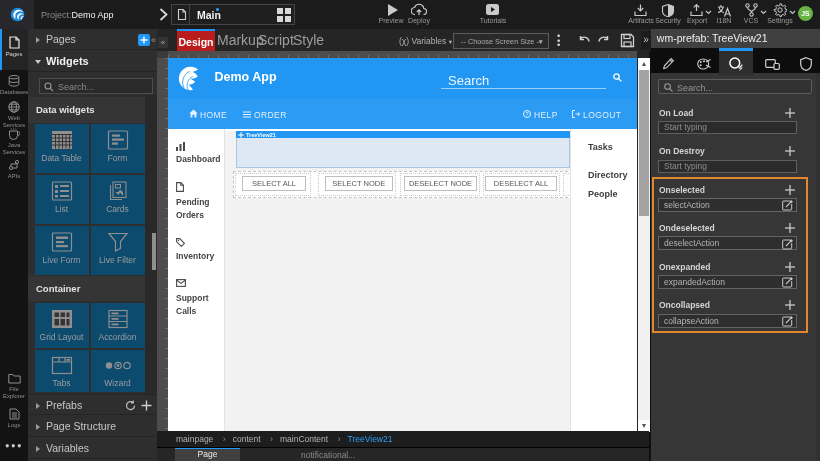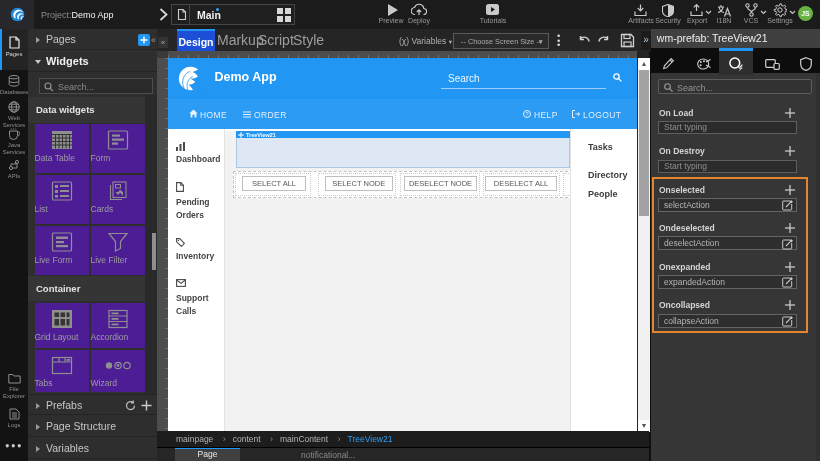--- a/index.html
+++ b/index.html
@@ -20,21 +20,21 @@
 .sb-item { position:absolute; left:0; width:28px; text-align:center; color:#8f8f8f; font-size:5.9px; line-height:6.6px; white-space:nowrap; }
 .sb-item svg { margin:0 auto 2px; }
 #sb-active { left:0; top:2px; width:28px; height:41px; background:#242424; border-left:2px solid #2196f3; }
 
 
 #leftpanel { left:28px; top:29px; width:129px; height:432px; background:#2e2e2e; }
 .lp-row { position:absolute; left:0; width:129px; background:#2e2e2e; border-bottom:1px solid #242424; color:#c7c7c7; font-size:10.5px; }
 .lp-arrow { display:inline-block; width:0; height:0; }
 .ar-r { border-left:4px solid #9a9a9a; border-top:3.5px solid transparent; border-bottom:3.5px solid transparent; }
 .ar-d { border-top:4px solid #c9c9c9; border-left:3.5px solid transparent; border-right:3.5px solid transparent; }
-.wcard { position:absolute; background:#4c1d95; color:#9d9d9d; font-size:8.5px; }
+.wcard { position:absolute; background:#0c4a6e; text-align:center; color:#9d9d9d; font-size:8.5px; }
 .wcard svg { margin:6px auto 3px; }
 .lp-subhead { position:absolute; left:0; width:129px; background:#353535; color:#e3e3e3; font-size:9.5px; font-weight:bold; }
 
 
 #canvascol { left:157px; top:29px; width:494px; height:432px; background:#252525; border-right:2px solid #0f0f0f; }
 #tabbar { left:0; top:0; width:494px; height:22px; background:#252525; }
 .ctab { position:absolute; top:0; height:22px; line-height:22px; font-size:14px; color:#9d9d9d; text-align:center; }
 #hruler { left:11px; top:22px; width:469px; height:7px; background:#4d4d4d; background-image:repeating-linear-gradient(90deg,#6e6e6e 0,#6e6e6e 1px,transparent 1px,transparent 10px); background-size:100% 3px; background-position:0 100%; background-repeat:no-repeat; }
 #vruler { left:0; top:29px; width:11px; height:373px; background:#4d4d4d; background-image:repeating-linear-gradient(180deg,#6e6e6e 0,#6e6e6e 1px,transparent 1px,transparent 10px); background-size:3px 100%; background-position:100% 0; background-repeat:no-repeat; }
 #rcorner { left:0; top:22px; width:11px; height:7px; background:#3a3a3a; }
@@ -359,21 +359,21 @@
     <span class="lp-arrow ar-r" style="margin:0 6px 0 8px"></span>Page Structure
   </div>
   <div class="lp-row" style="top:409px;height:21px;line-height:21px">
     <span class="lp-arrow ar-r" style="margin:0 6px 0 8px"></span>Variables
   </div>
 </div>
 
 <div id="canvascol" class="abs">
   <div id="tabbar" class="abs">
     <div class="abs" style="left:1px;top:8px;width:10px;height:11px;background:#333;color:#aaa;font-size:8px;line-height:11px;text-align:center">«</div>
-    <div class="ctab" style="left:20px;width:38px;background:#1d4ed8;border-top:2.5px solid #2196f3;color:#fff;font-weight:bold;font-size:10.5px">Design</div>
+    <div class="ctab" style="left:20px;width:38px;background:#b91c1c;border-top:2.5px solid #2196f3;color:#fff;font-weight:bold;font-size:10.5px">Design</div>
     <div class="ctab" style="left:60px;width:38px">Markup</div>
     <div class="ctab" style="left:101px;width:30px">Script</div>
     <div class="ctab" style="left:136px;width:28px">Style</div>
     <div class="abs" style="left:242px;top:6.5px;font-size:8.5px;color:#b2b2b2">(χ) Variables <span style="font-size:6.5px">▾</span></div>
     <div class="abs" style="left:296px;top:3.5px;width:96px;height:16px;background:#2a2a2a;border:1px solid #5a5a5a;color:#ababab;font-size:7.3px;line-height:15px">
           <span style="position:absolute;left:7px">-- Choose Screen Size --</span>
           <span style="position:absolute;right:4px;font-size:6.5px">▼</span>
         </div>
     <div class="abs" style="left:400px;top:5px;color:#d2d2d2;font-size:9.5px;line-height:4.5px">•<br>•<br>•</div>
     <svg class="abs" style="left:420px;top:6px" width="14" height="12" viewBox="0 0 14 12">
@@ -395,21 +395,21 @@
   <div id="page" class="abs">
 
     <div id="appheader" class="abs">
       <svg class="abs" style="left:8.5px;top:6.5px" width="27" height="27" viewBox="0 0 32 32">
         <circle cx="16" cy="16" r="13.8" fill="#fff"></circle>
         <path d="M25.5 5 C21.5 7.3 18.4 8 18.8 8.4 C21.8 9.7 23.8 11.6 24.6 13.9 C21.3 15.9 17.8 16.3 15.8 15.9 C19.3 18.1 21.3 19.4 21.6 20.1 C18.8 22.7 15.6 23.4 13.8 23.1 C16.2 25.6 18.5 28.5 19.8 30.6 L23 33 L33 30 L33 6 Z" fill="#2196f3"></path>
         <path d="M8.5 27.5 C4.6 20 7.2 11.2 15 7.6" stroke="#2196f3" stroke-width="1" fill="none"></path>
         <path d="M13.2 29.8 C10.4 23.6 12.4 16.6 18.6 13.6" stroke="#2196f3" stroke-width=".9" fill="none"></path>
       </svg>
       <div class="abs" style="left:46.5px;top:12px;font-size:12.5px;font-weight:bold;color:#fff">Demo App</div>
-      <div class="abs" style="left:280px;top:15px;font-size:10px;color:#eef6fe">Search</div>
+      <div class="abs" style="left:280px;top:15px;font-size:13px;color:#eef6fe">Search</div>
       <div class="abs" style="left:272.5px;top:30px;width:165.5px;height:1px;background:#9ecdf7"></div>
       <svg class="abs" style="left:445px;top:15px" width="9" height="9" viewBox="0 0 9 9">
             <circle cx="3.5" cy="3.5" r="2.7" stroke="#fff" stroke-width="1.3" fill="none"></circle>
             <path d="M5.6 5.6 L8.4 8.4" stroke="#fff" stroke-width="1.3"></path>
           </svg>
     </div>
 
     <div id="menurow" class="abs">
       <svg class="abs" style="left:21px;top:10px" width="9" height="9" viewBox="0 0 9 9">
             <path d="M0.3 4.4 L4.5 0.6 L8.7 4.4 H7.4 V8.4 H5.6 V5.8 H3.4 V8.4 H1.6 V4.4z" fill="#e8f2fd"></path>

